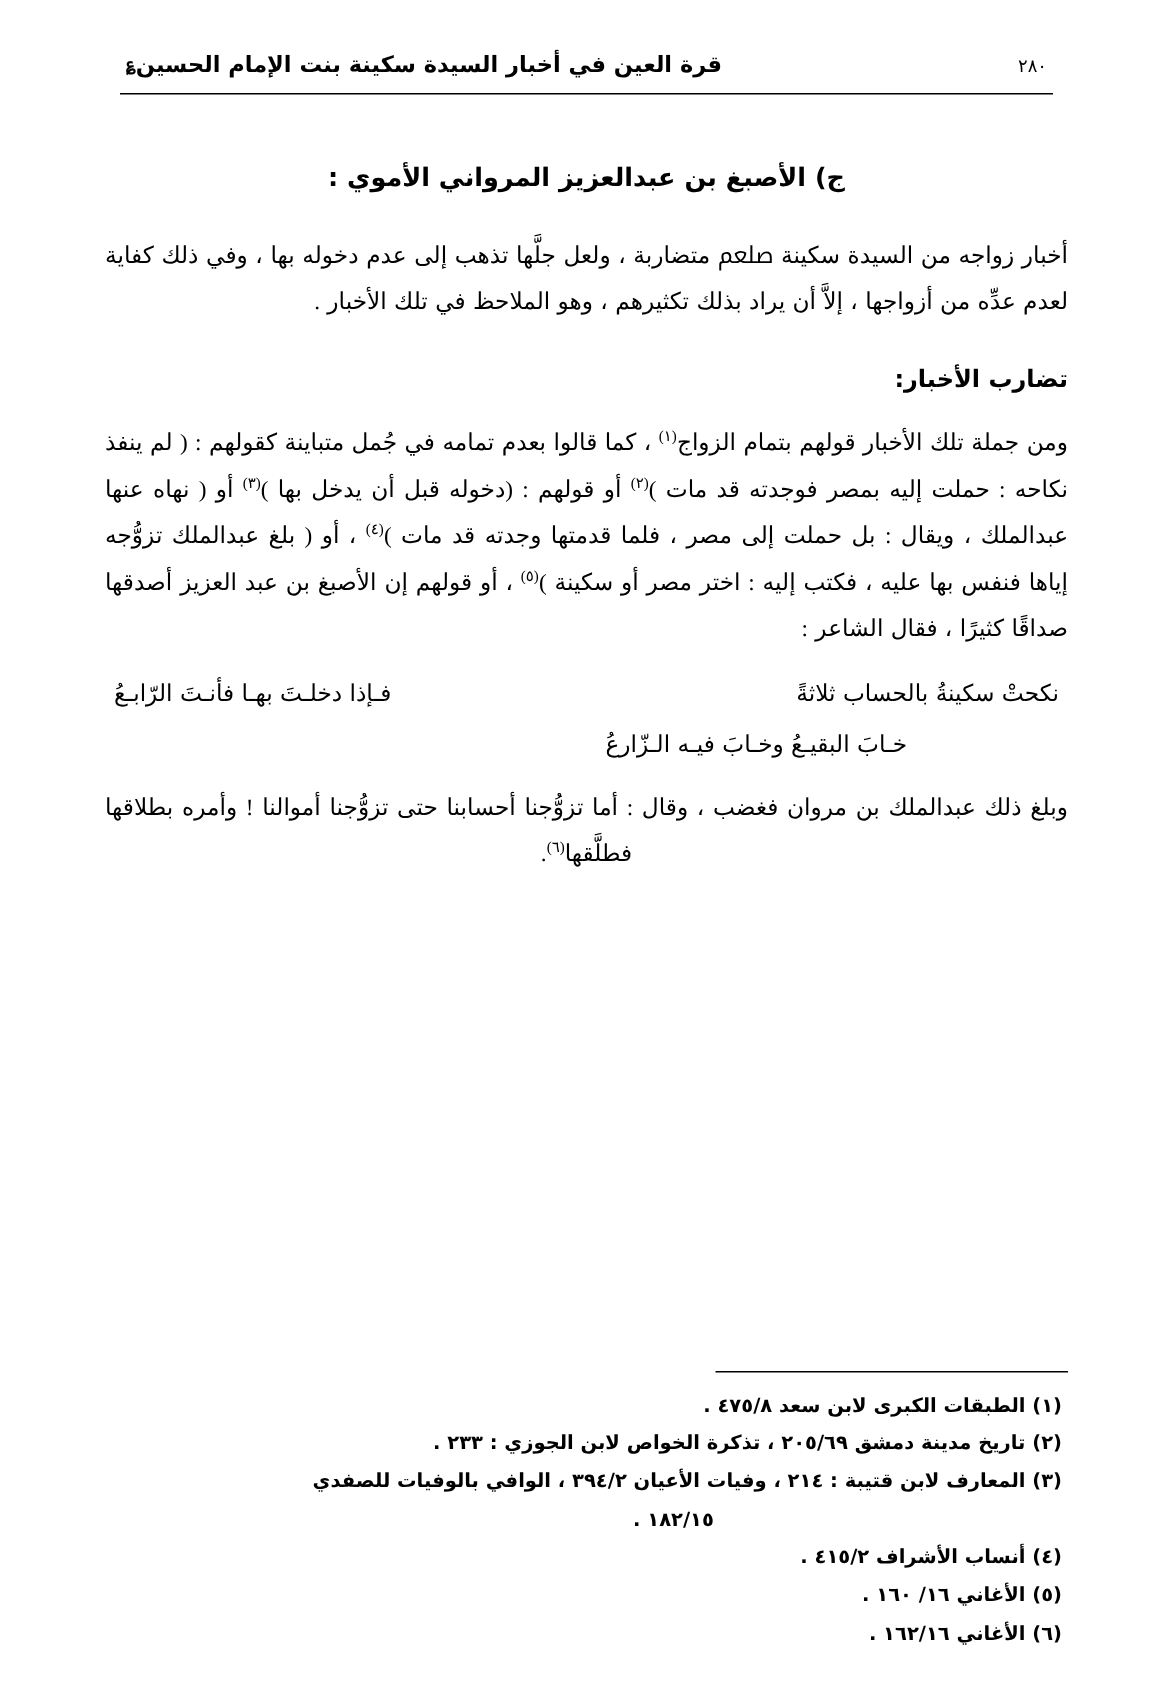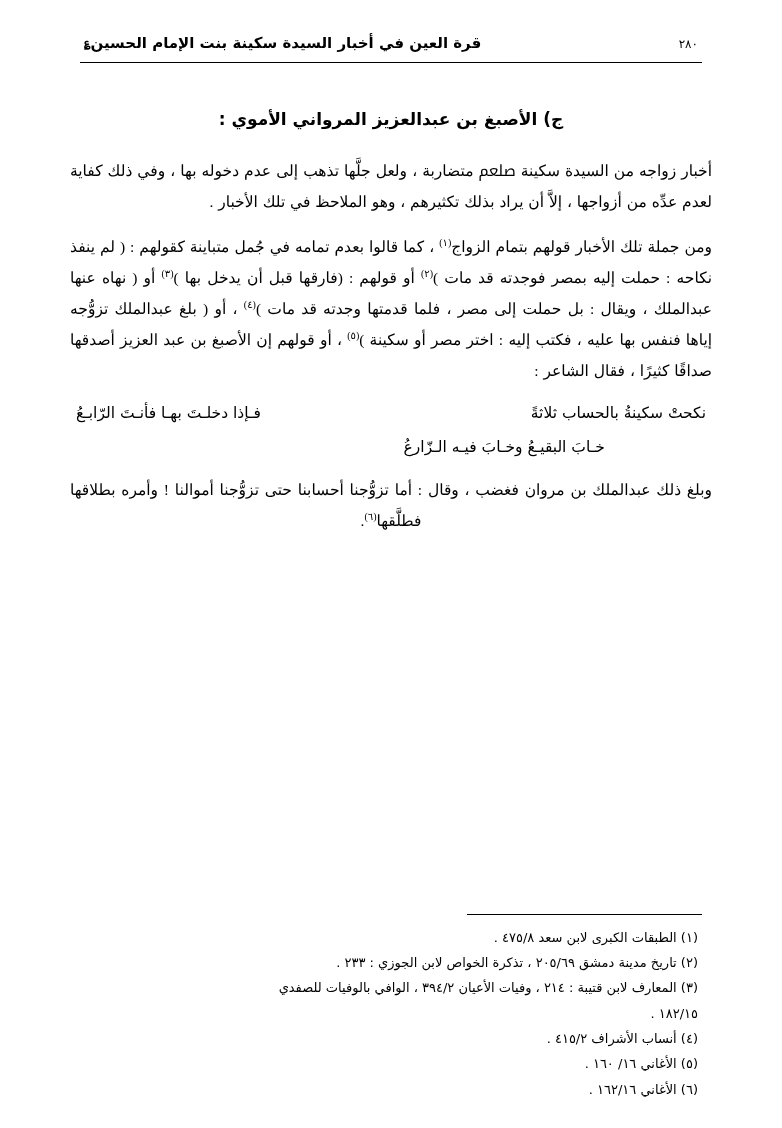--- a/index.html
+++ b/index.html
@@ -114,40 +114,41 @@
     text-align: right;
   }
   .hemistich.left {
     text-align: left;
   }
 
   
   .footnotes {
     position: absolute;
     bottom: 26px;
-    right: 80px;
+    right: 70px;
     left: 70px;
     direction: rtl;
+    font-weight: bold;
   }
   .footnote-rule {
     border: 0;
     border-top: 1.4px solid #000;
     width: 235px;
     margin: 0 0 10px auto;
   }
   .footnote {
     font-family: "DejaVu Sans", "Liberation Sans", sans-serif;
     font-size: 13px;
     line-height: 1.95;
     text-align: right;
     margin: 0;
     padding-right: 4px;
   }
   .footnote.indent-cont {
-    text-align: right;
+    text-align: center;
     padding-left: 120px;
   }
 </style>
 </head>
 <body>
 
 <div class="page">
 
   <div class="header">
     <div class="header-title">
@@ -156,25 +157,26 @@
     <div class="page-number">٢٨٠</div>
   </div>
   <hr class="header-rule">
 
   <div class="content">
 
     <h2 class="section-heading">ج) الأصبغ بن عبدالعزيز المرواني الأموي :</h2>
 
     <p class="para last-right">أخبار زواجه من السيدة سكينة ﷵ متضاربة ، ولعل جلَّها تذهب إلى عدم دخوله بها ، وفي ذلك كفاية لعدم عدِّه من أزواجها ، إلاَّ أن يراد بذلك تكثيرهم ، وهو الملاحظ في تلك الأخبار .</p>
 
+    <h3 class="sub-heading">تضارب الأخبار:</h3>
 
     <p class="para last-right">
       <span>ومن جملة تلك الأخبار قولهم بتمام الزواج</span><span class="fn-ref">(١)</span>
       <span>، كما قالوا بعدم تمامه في جُمل متباينة كقولهم : ( لم ينفذ نكاحه : حملت إليه بمصر فوجدته قد مات )</span><span class="fn-ref">(٢)</span>
-      <span>أو قولهم : (فارقها قبل أن يدخل بها )</span><span class="fn-ref">(٣)</span>
+      <span>أو قولهم : (دخوله قبل أن يدخل بها )</span><span class="fn-ref">(٣)</span>
       <span>أو ( نهاه عنها عبدالملك ، ويقال : بل حملت إلى مصر ، فلما قدمتها وجدته قد مات )</span><span class="fn-ref">(٤)</span>
       <span>، أو ( بلغ عبدالملك تزوُّجه إياها فنفس بها عليه ، فكتب إليه : اختر مصر أو سكينة )</span><span class="fn-ref">(٥)</span>
       <span>، أو قولهم إن الأصبغ بن عبد العزيز أصدقها صداقًا كثيرًا ، فقال الشاعر :</span>
     </p>
 
     <div class="poem">
       <div class="verse">
         <div class="hemistich right">نكحتْ سكينةُ بالحساب ثلاثةً</div>
         <div class="hemistich left">فـإذا دخلـتَ بهـا فأنـتَ الرّابـعُ</div>
       </div>

